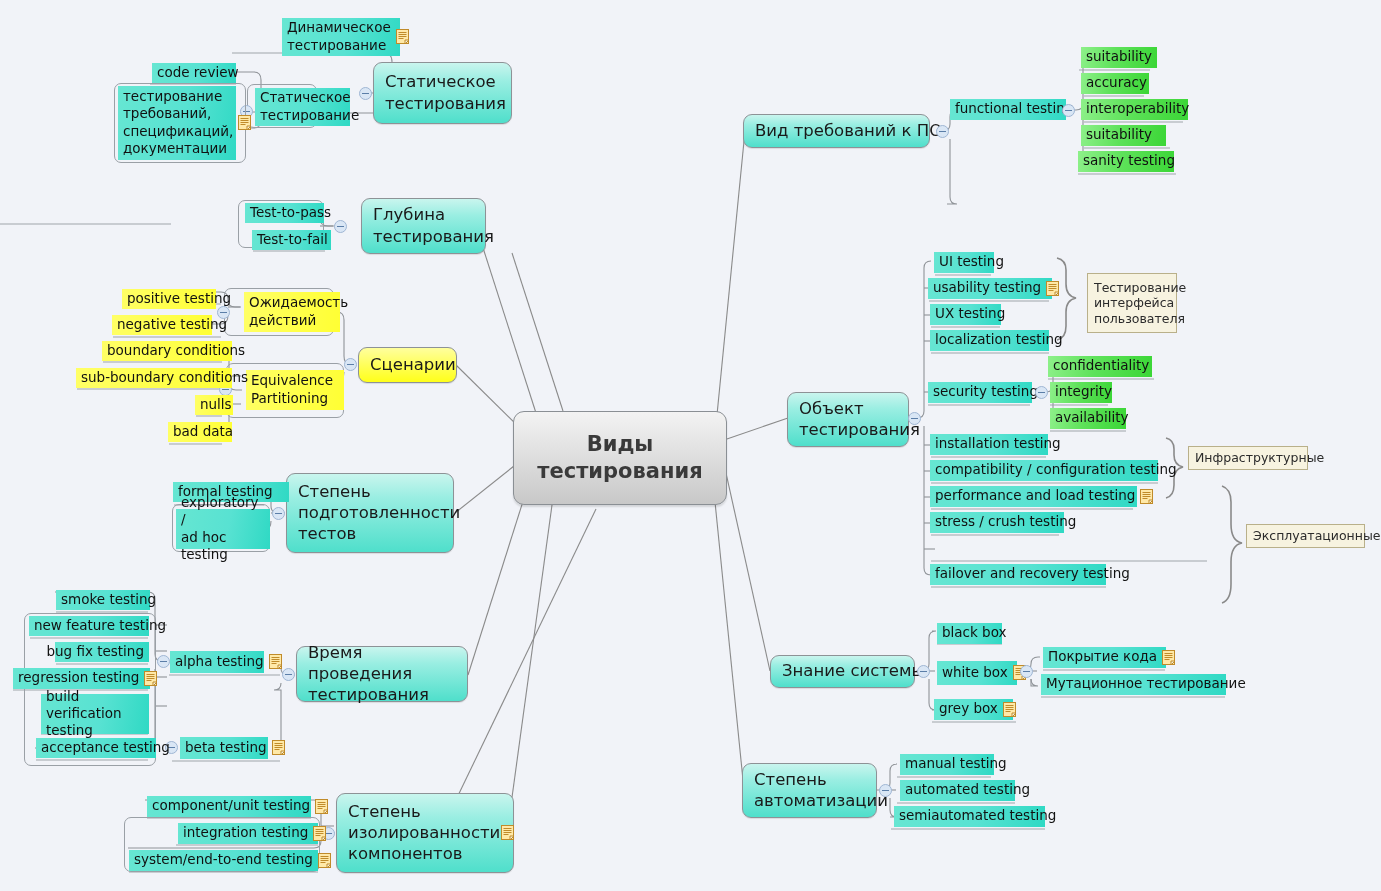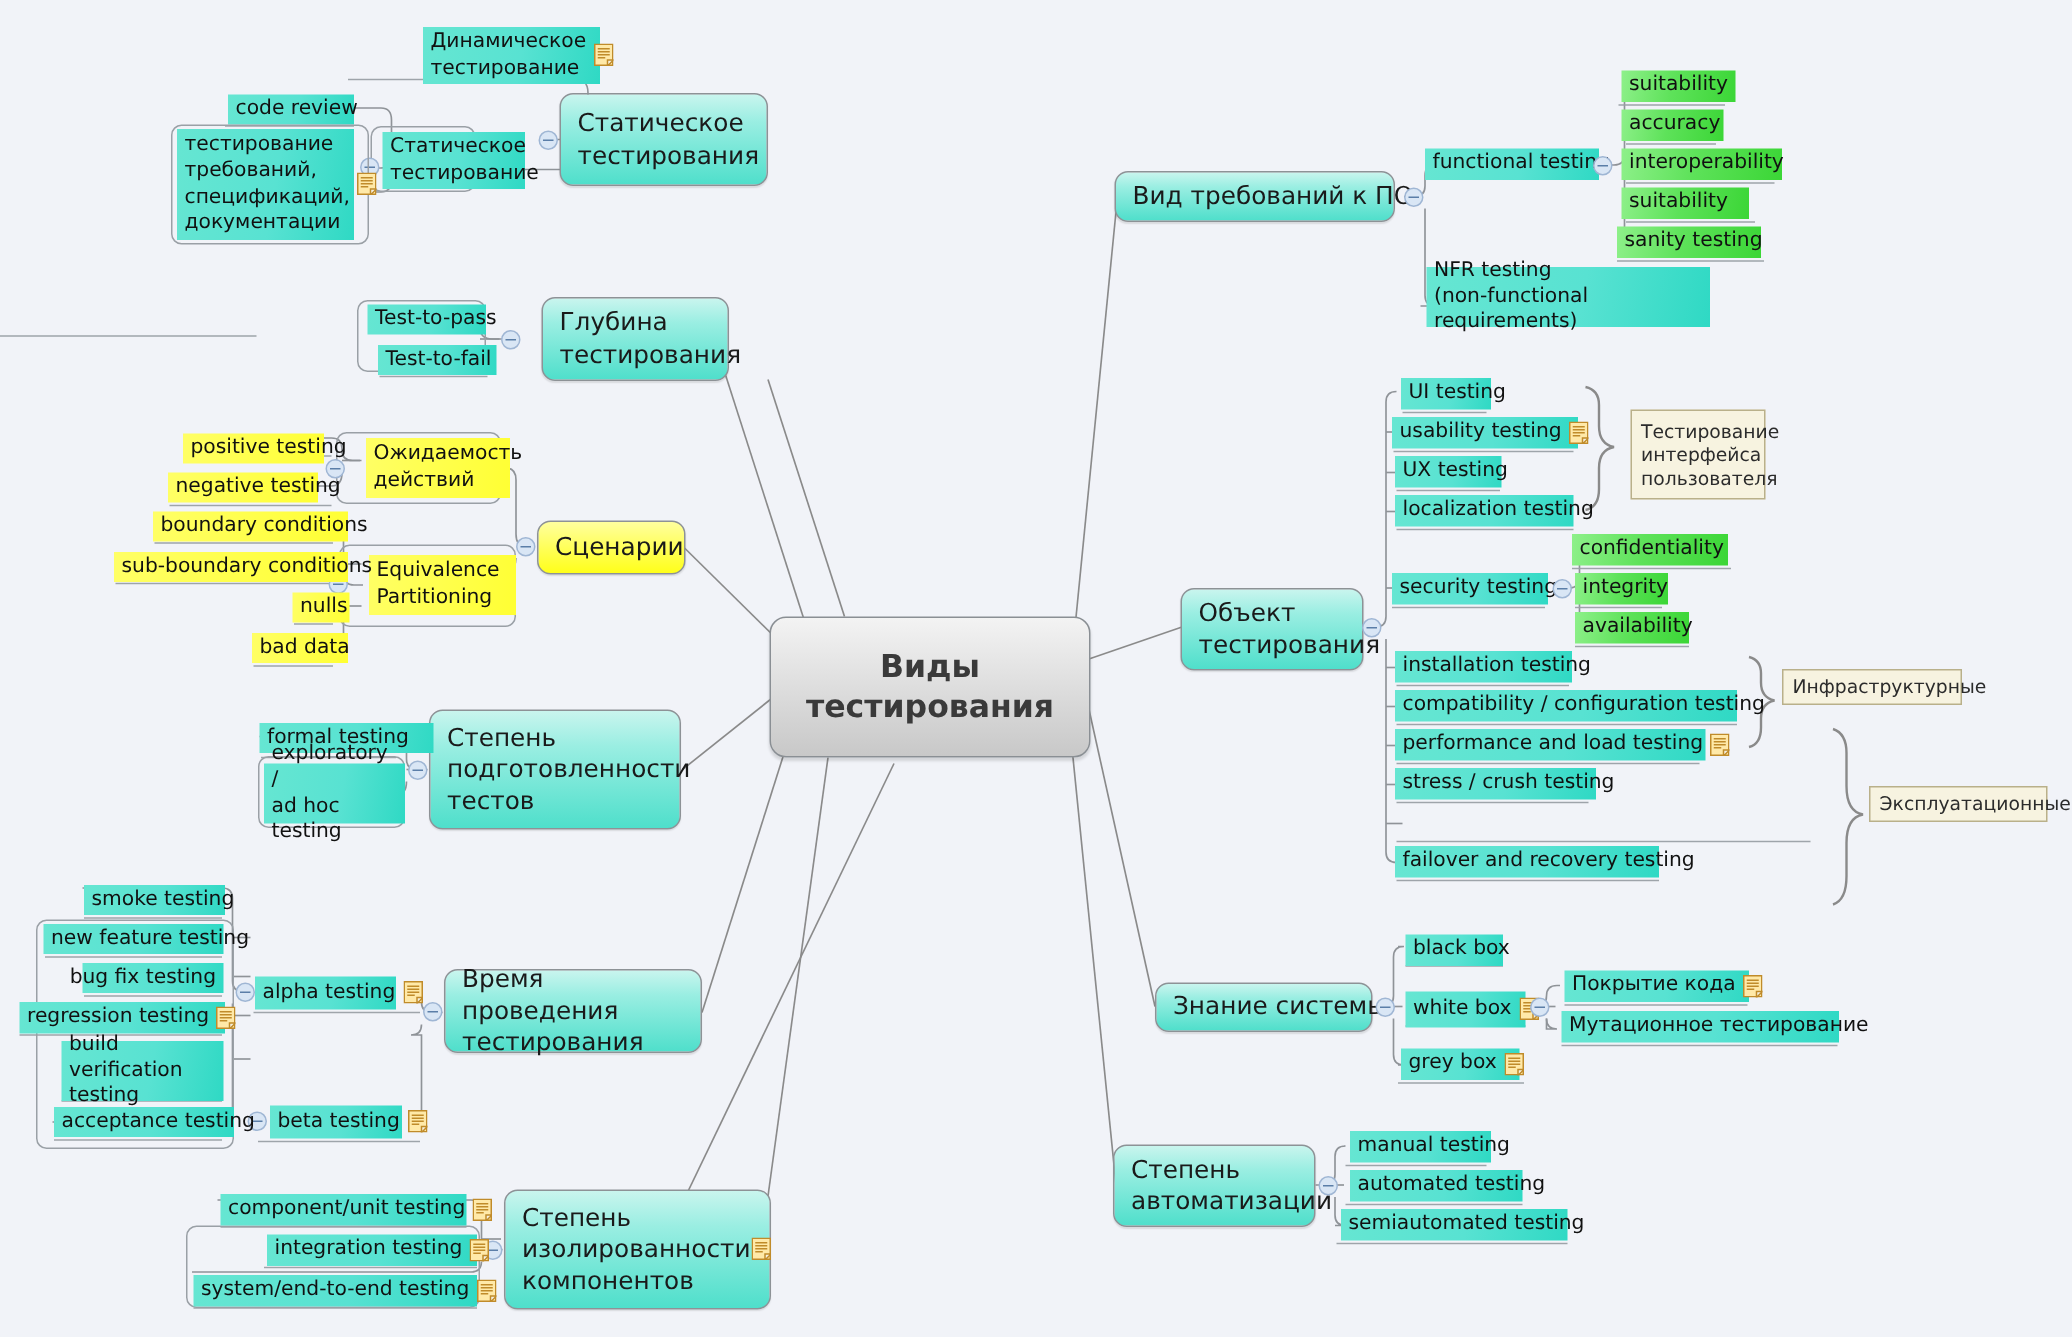--- a/index.html
+++ b/index.html
@@ -503,24 +503,20 @@
   <div class="node branch" style="left:743px;top:114px;width:187px;height:34px;">
     <span class="lbl">Вид требований к ПО</span>
   </div>
   <div class="knob" style="left:936px;top:125px;"></div>
 
   <div class="node leaf" style="left:950px;top:99px;width:116px;height:21px;">
     <span class="lbl">functional testing</span>
   </div>
   <div class="knob" style="left:1062px;top:104px;"></div>
 
-  <div class="node leaf wrap" style="left:951px;top:178px;width:189px;height:40px;">
-    <span class="lbl">NFR testing
-(non-functional requirements)</span>
-  </div>
 
   <div class="node leaf green" style="left:1081px;top:47px;width:76px;height:21px;">
     <span class="lbl">suitability</span>
   </div>
   <div class="node leaf green" style="left:1081px;top:73px;width:68px;height:21px;">
     <span class="lbl">accuracy</span>
   </div>
   <div class="node leaf green" style="left:1081px;top:99px;width:107px;height:21px;">
     <span class="lbl">interoperability</span>
   </div>

